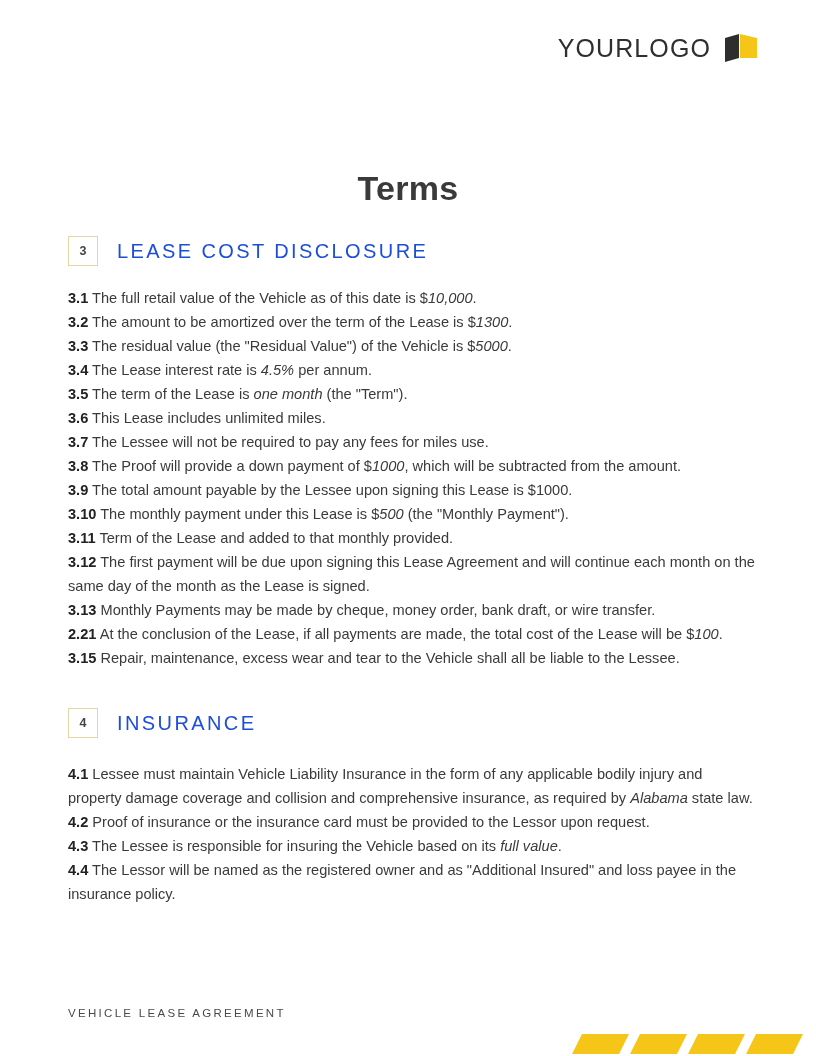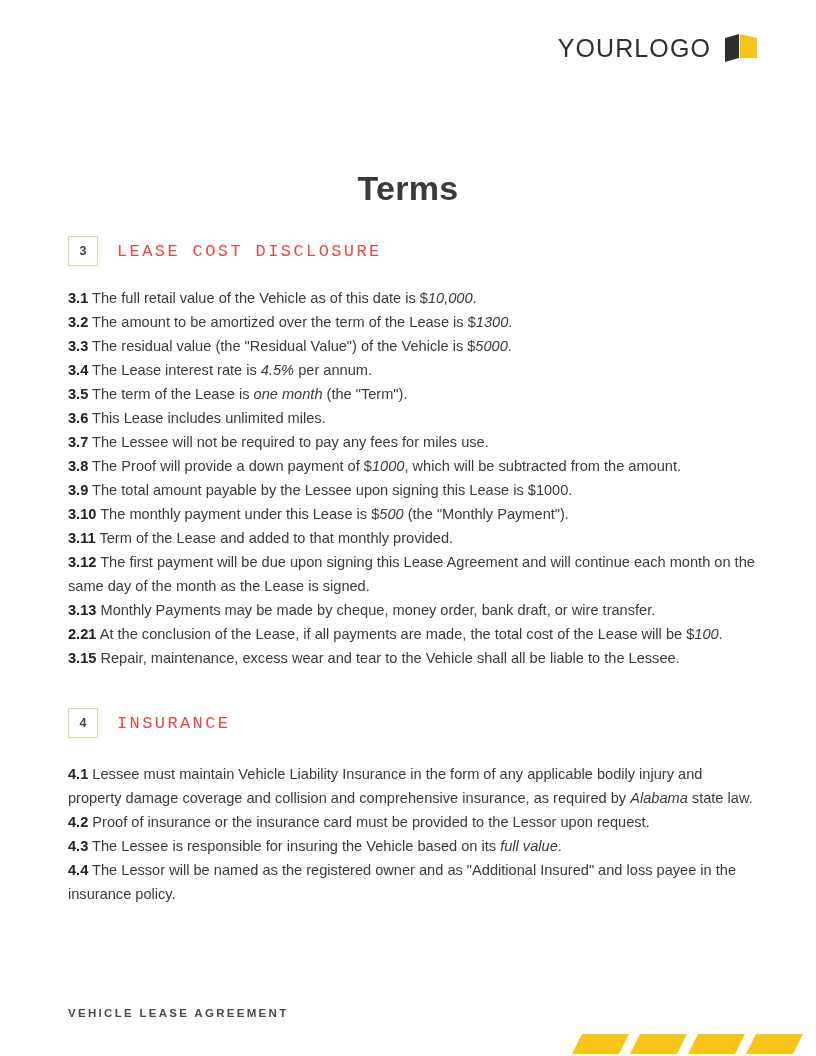--- a/index.html
+++ b/index.html
@@ -81,25 +81,24 @@
     display: flex;
     align-items: center;
     justify-content: center;
     font-size: 12.5px;
     font-weight: 600;
     color: #444444;
     box-sizing: border-box;
     flex: none;
   }
   .section-title {
-    font-size: 17px;
+    font-size: 20px;
     letter-spacing: 2.4px;
-    color: #ef4444;
+    color: #1d4ed8;
     font-weight: 500;
-    font-family: Liberation Mono, monospace;
   }
 
   
   .clauses { }
   .clause {
     font-size: 14.6px;
     line-height: 24px;
     color: #3a3a3a;
     margin: 0 0 0 0;
     text-align: left;
@@ -115,21 +114,21 @@
   .section-gap { height: 38px; }
   .section-head-gap { margin-bottom: 24px; }
 
   
   .doc-footer {
     position: absolute;
     left: 68px;
     top: 1007px;
     font-size: 11.5px;
     letter-spacing: 2.3px;
-    font-weight: bold;
+    font-weight: normal;
     color: #4a4a4a;
   }
   .footer-deco {
     position: absolute;
     left: 0;
     top: 1030px;
     width: 816px;
     height: 26px;
   }
 </style>

